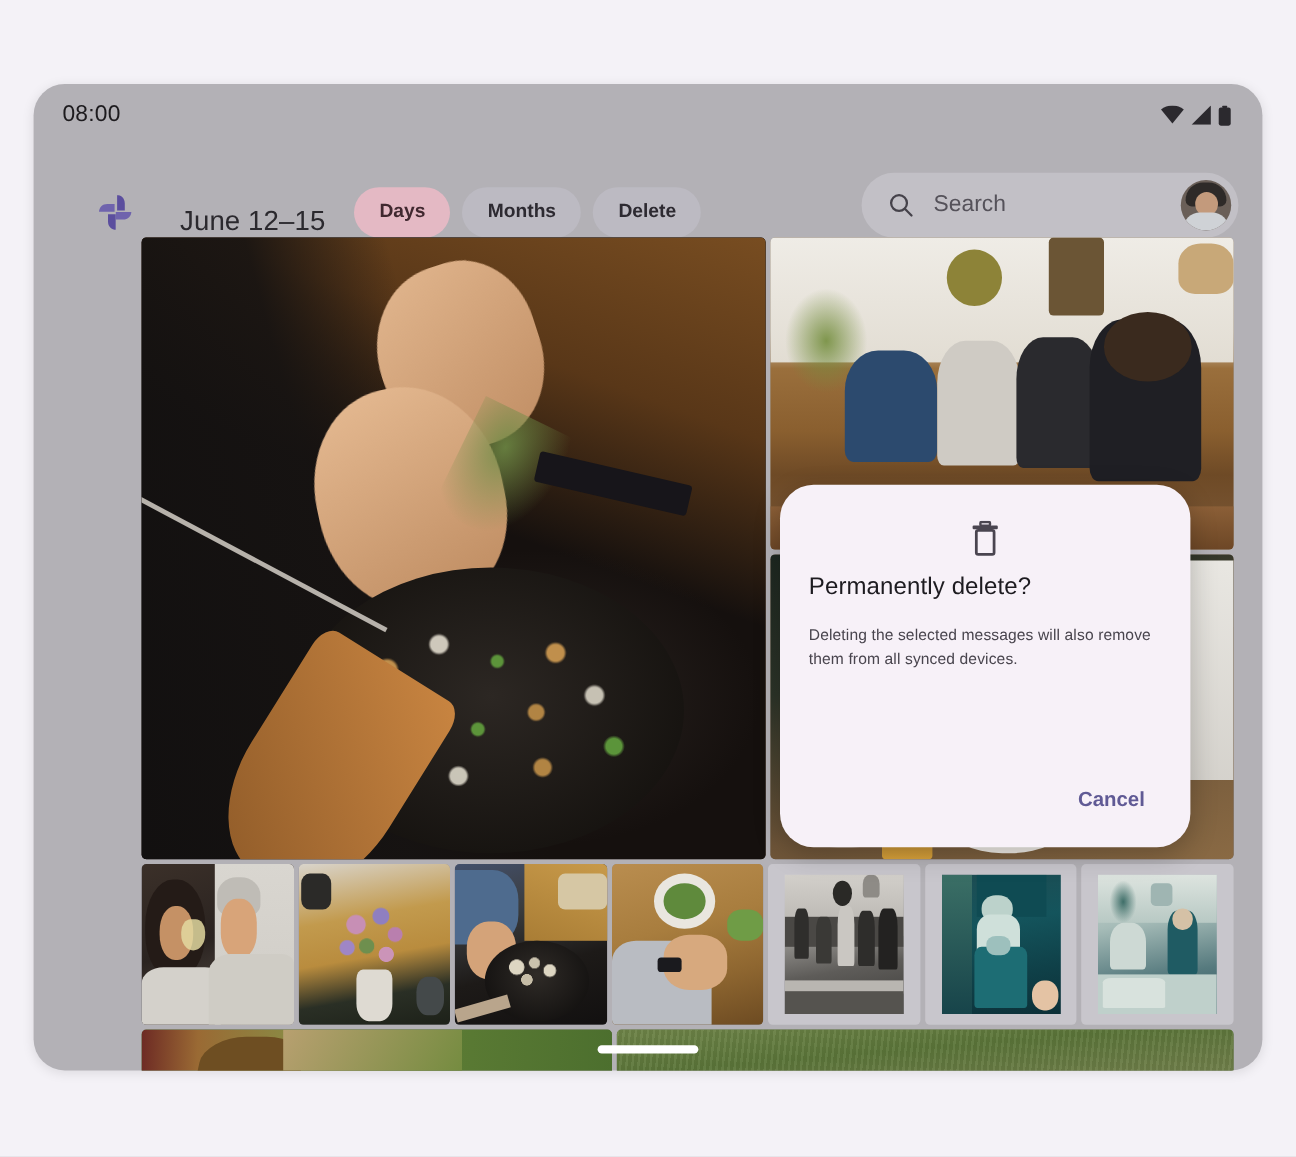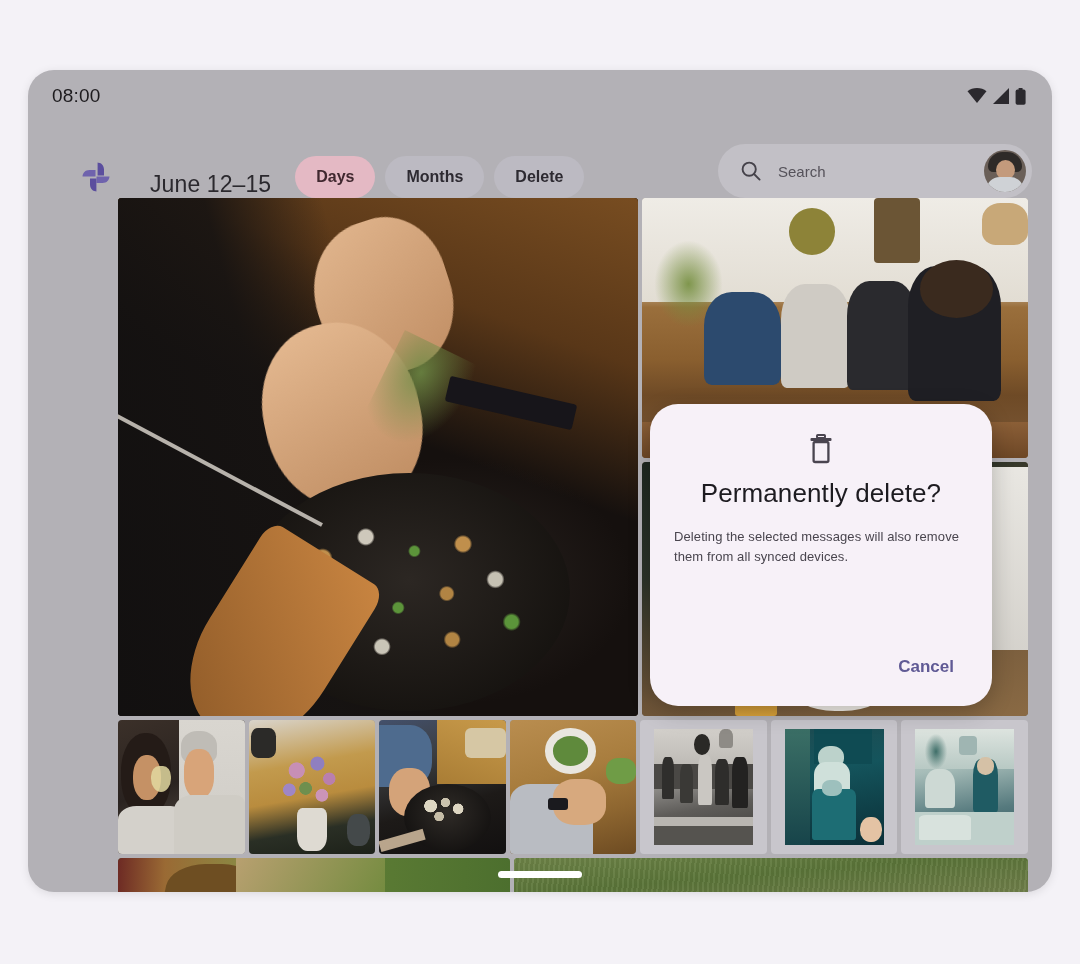--- a/index.html
+++ b/index.html
@@ -110,21 +110,21 @@
     width: 314px;
     height: 54px;
     background: #c2c0c6;
     border-radius: 27px;
     display: flex;
     align-items: center;
     padding: 0 6px 0 22px;
     gap: 16px;
   }
   #search-placeholder {
-    font-size: 15px;
+    font-size: 19px;
     color: #55525a;
     flex: 1;
   }
   #avatar {
     width: 42px; height: 42px;
     border-radius: 50%;
     flex: 0 0 auto;
     overflow: hidden;
     position: relative;
     background: #6a5f58;
@@ -239,22 +239,21 @@
     box-shadow: 0 6px 22px rgba(0,0,0,0.22);
     z-index: 10;
   }
   #dialog-icon {
     display: flex;
     justify-content: center;
     margin-top: 6px;
     margin-bottom: 14px;
   }
   #dialog-title {
-    text-align: center;
-    font-size: 26px;
+    font-size: 20px;
     color: #1d1b20;
     margin-bottom: 18px;
     letter-spacing: 0.1px;
   }
   #dialog-body {
     font-size: 13px;
     line-height: 1.55;
     color: #49454e;
     letter-spacing: 0.1px;
   }

